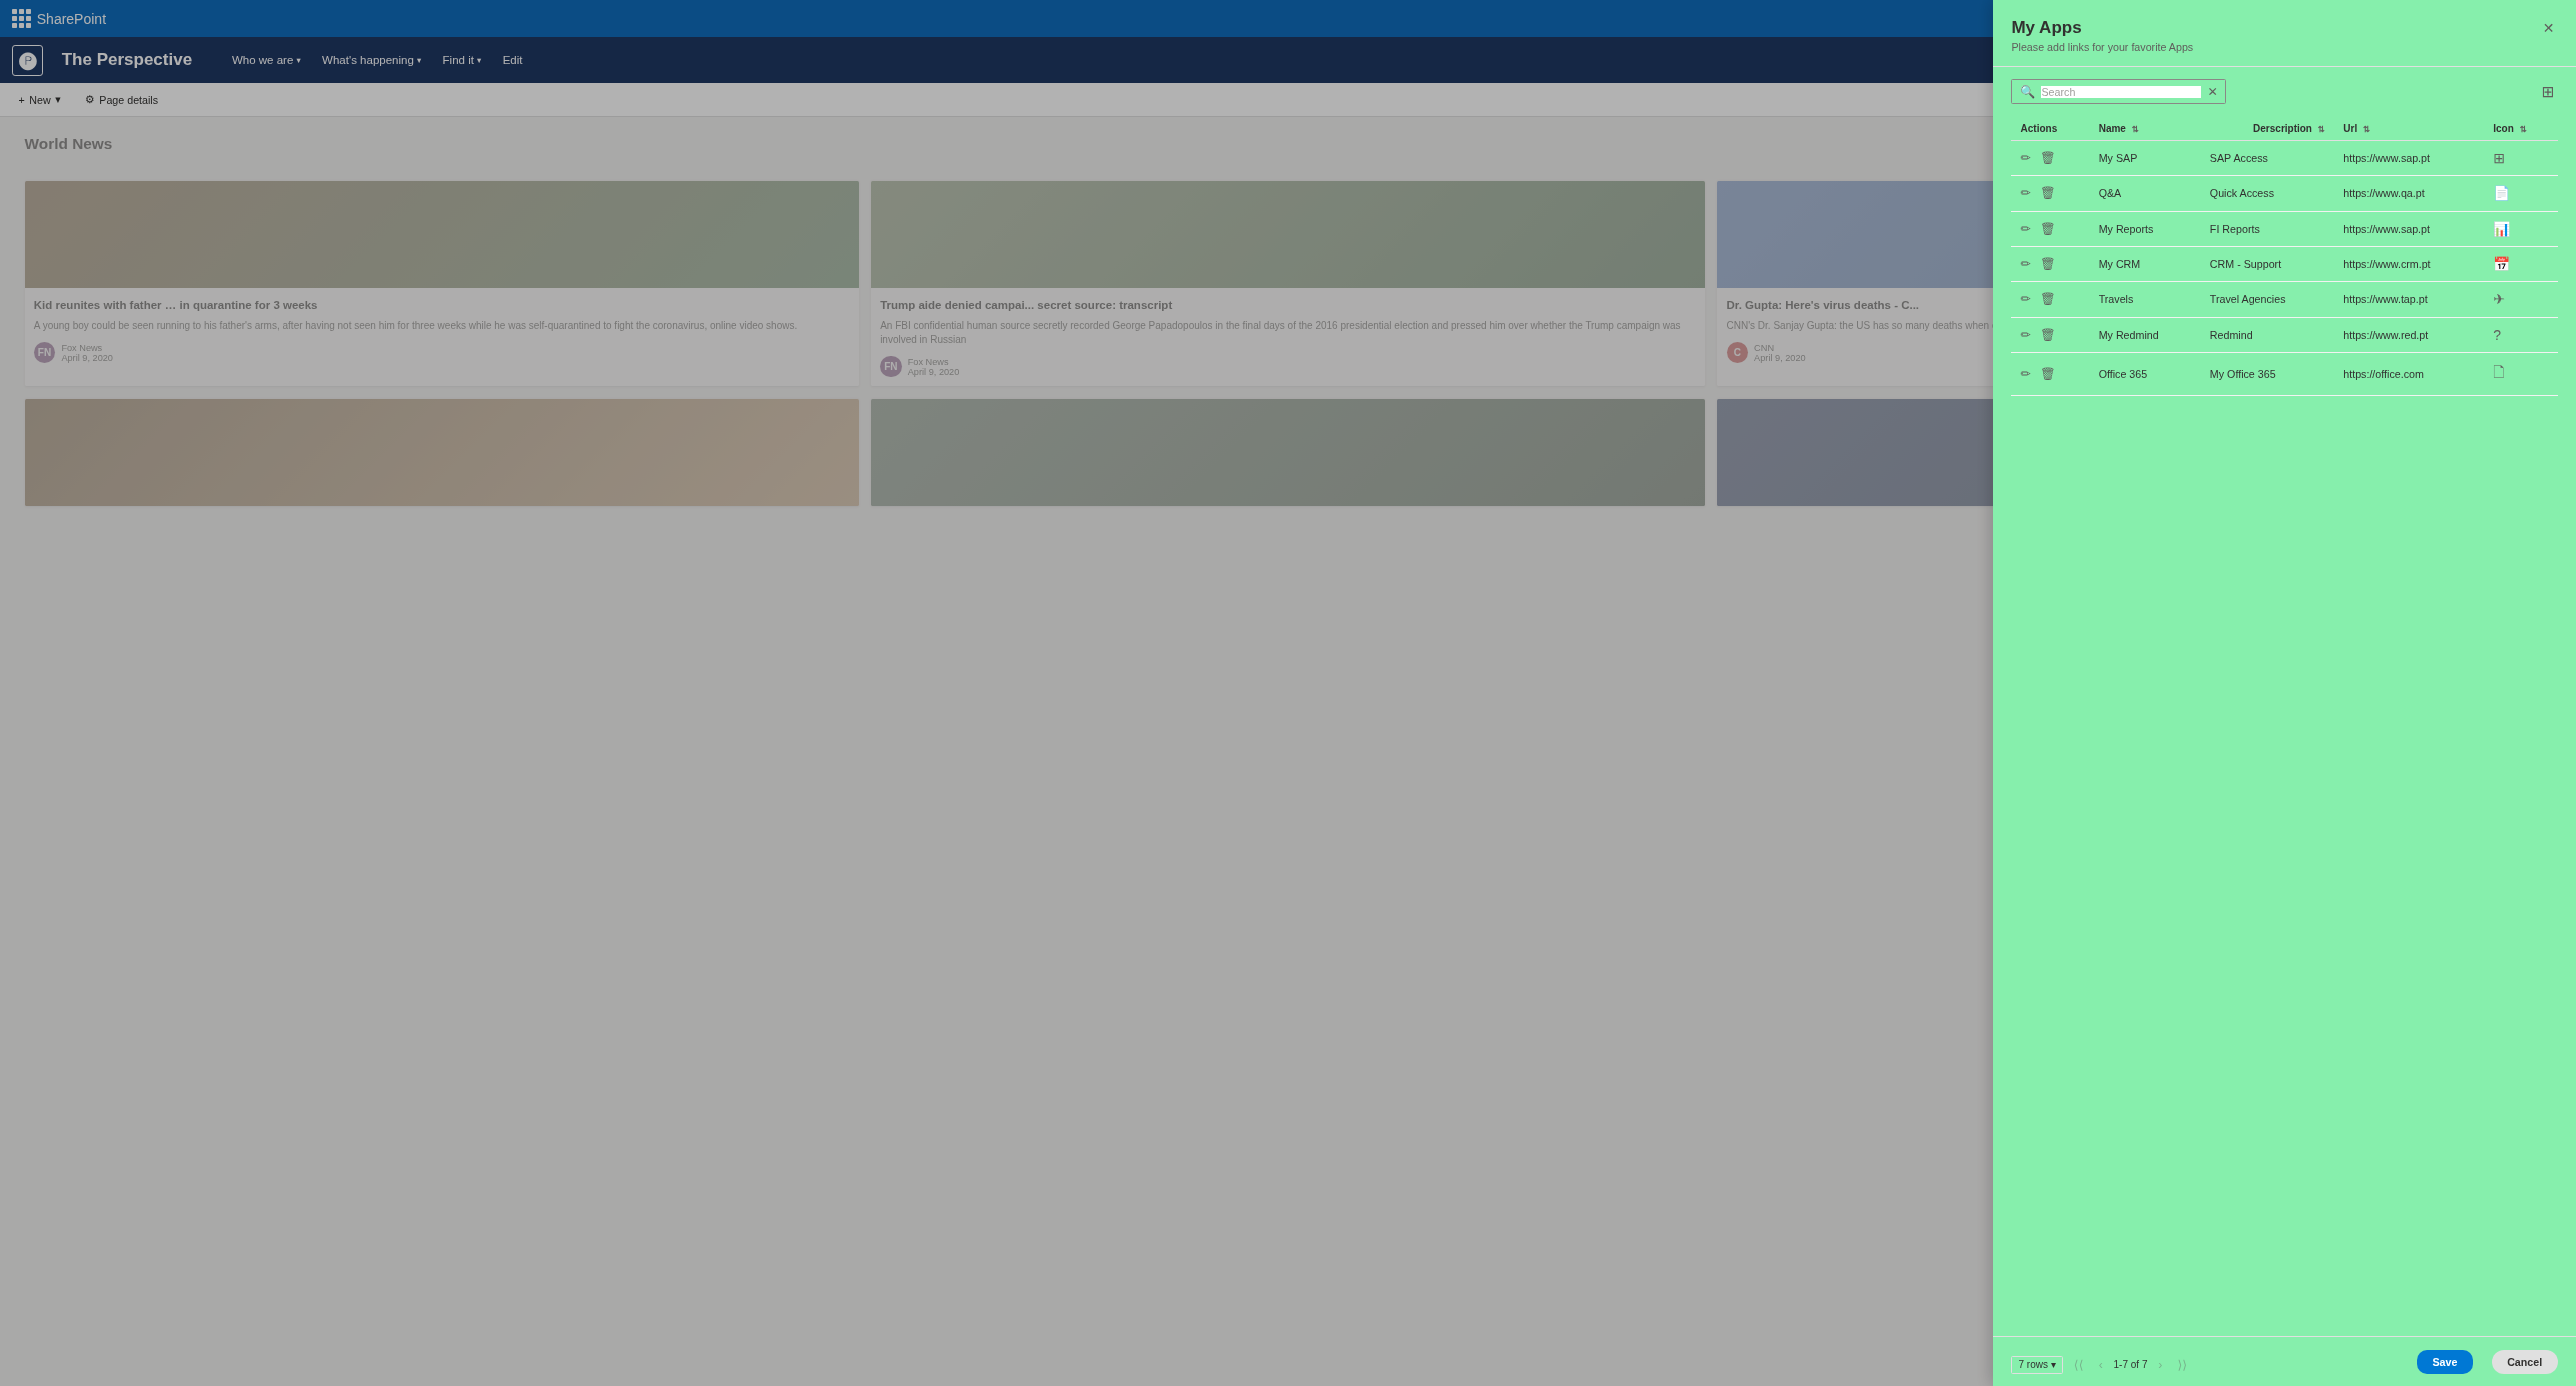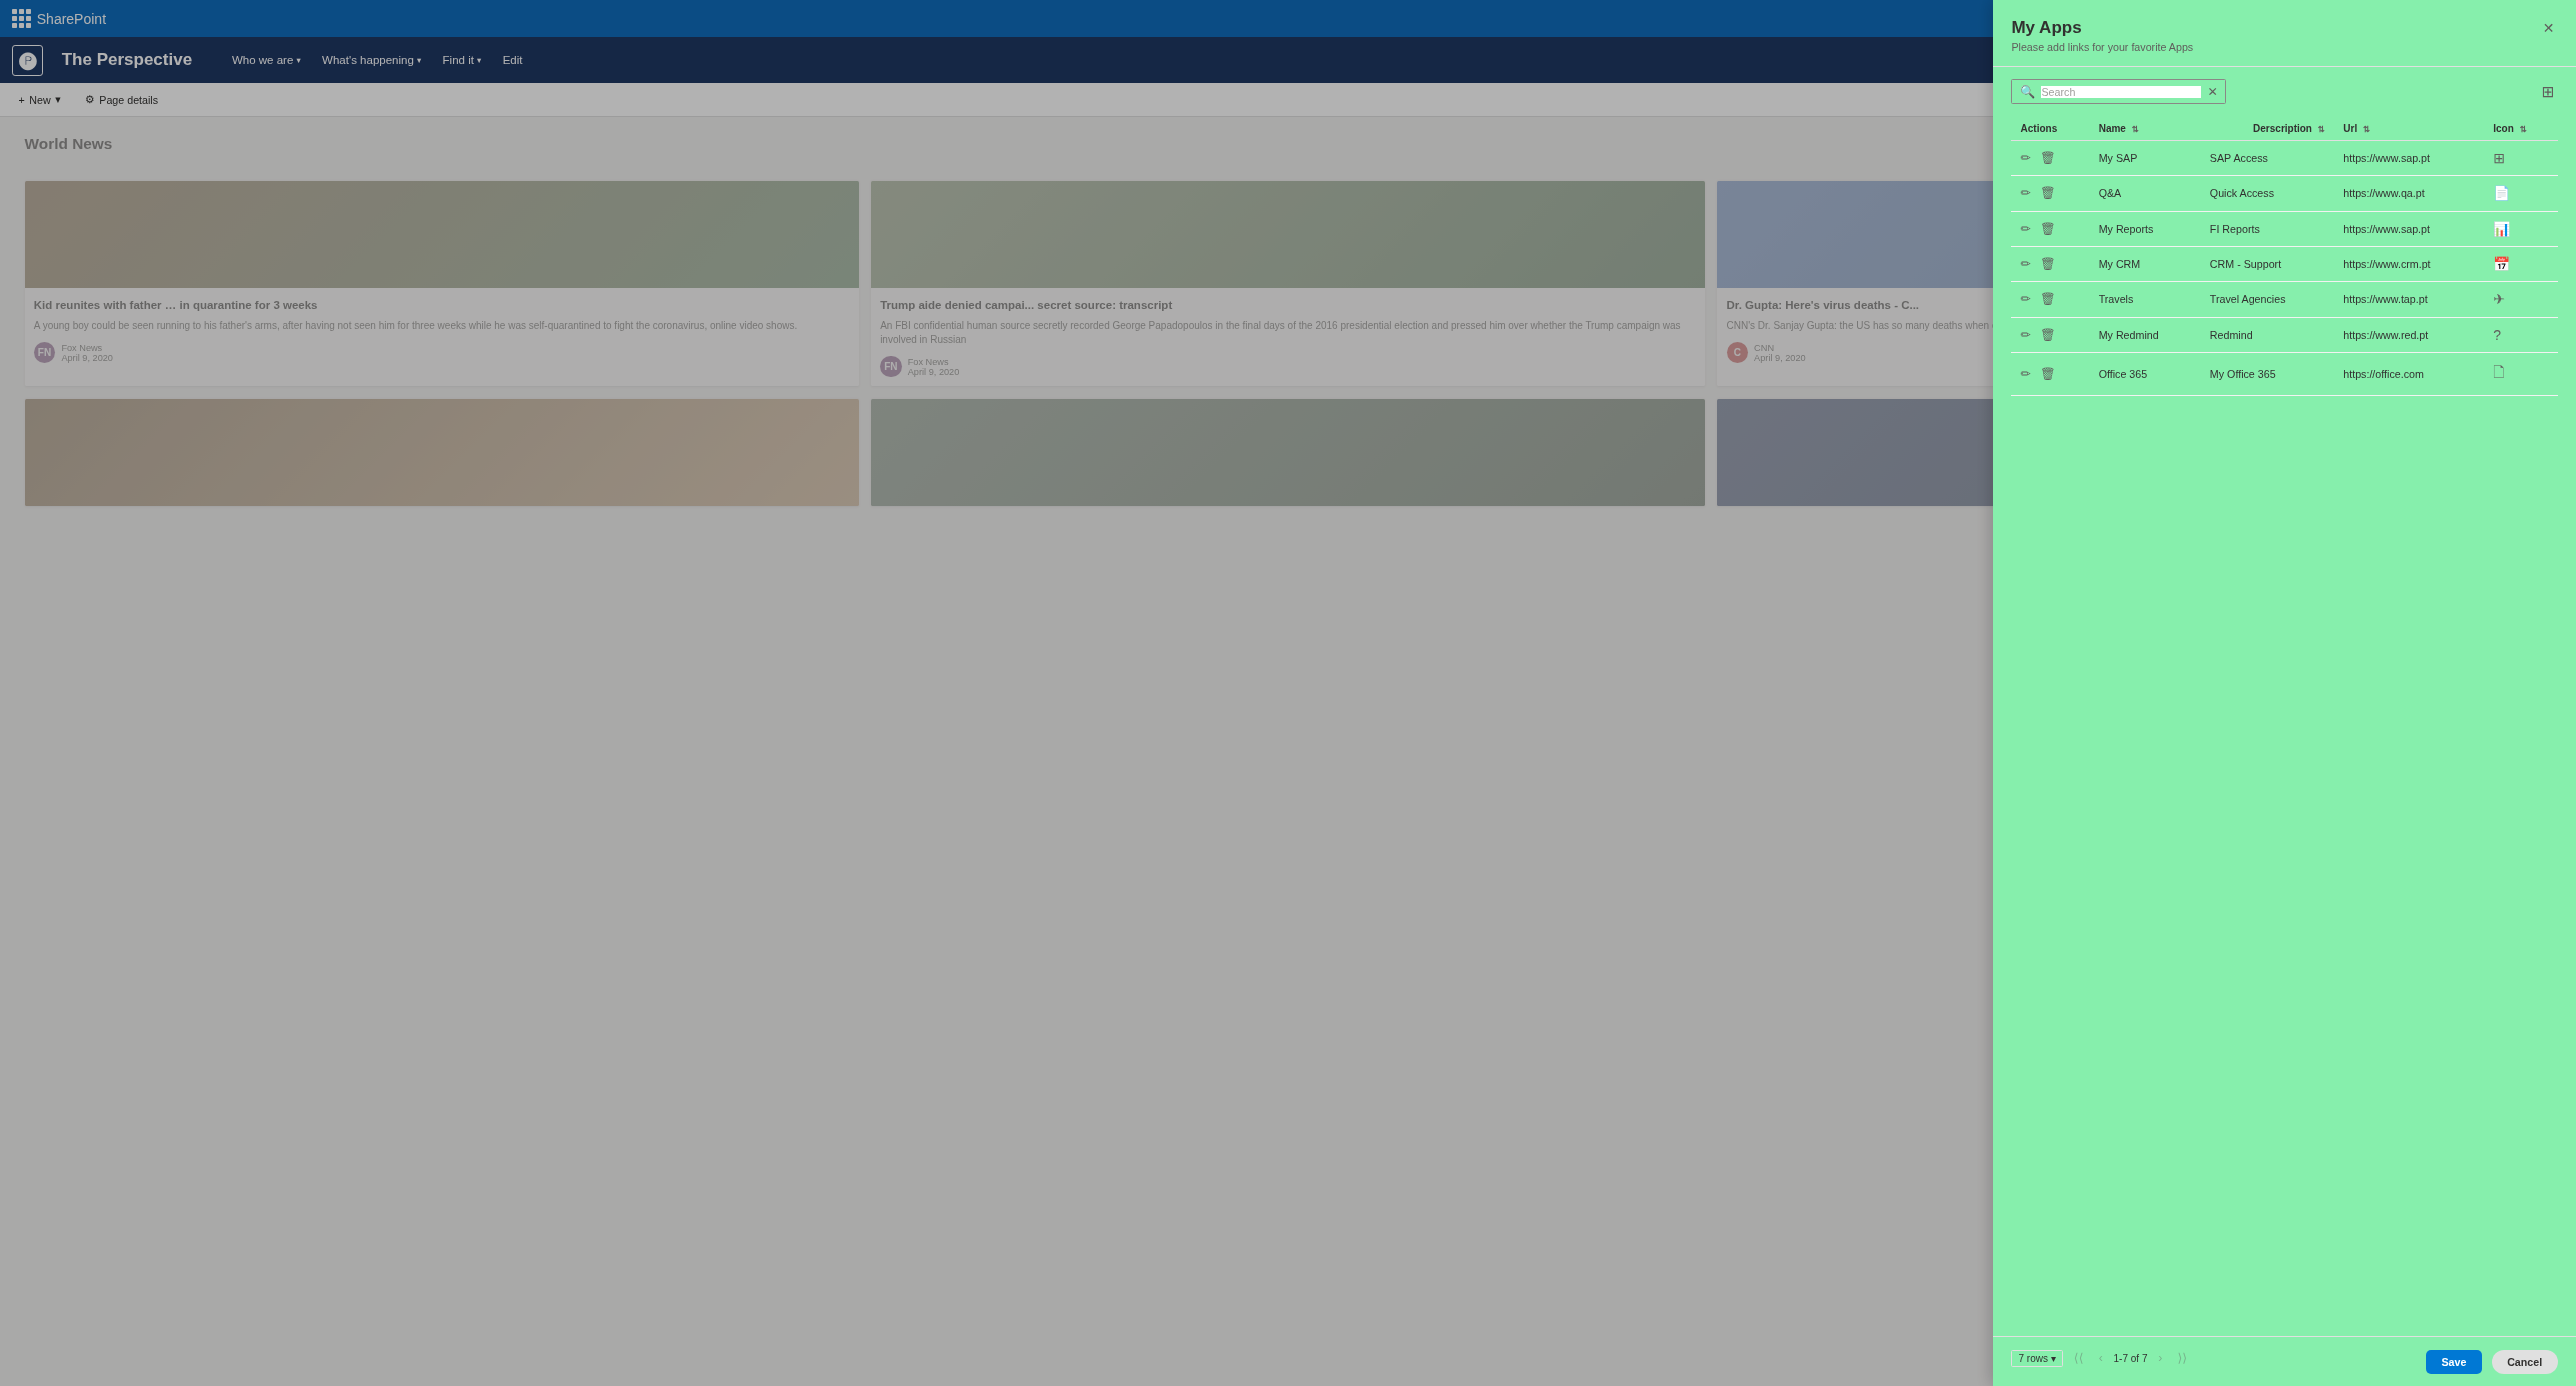--- a/index.html
+++ b/index.html
@@ -290,22 +290,22 @@
       font-size: 14px;
       color: #605e5c;
     }
 
     
     .modal-footer {
       padding: 12.3px 18.4px;
       border-top: 0.8px solid #e0e0e0;
       display: flex;
       justify-content: flex-end;
-      gap: 10px;
-      align-items: flex-start;
+      gap: 19px;
+      align-items: flex-end;
     }
     .pagination {
       display: flex;
       align-items: center;
       gap: 6.1px;
       font-size: 10px;
       color: #323130;
       margin-right: auto;
     }
     .page-select {
@@ -325,21 +325,21 @@
       padding: 1.5px 4.6px;
       border-radius: 1.5px;
     }
     .page-nav.disabled { opacity: 0.4; cursor: default; }
     .page-info { font-size: 10px; color: #323130; }
 
     .btn-save {
       background: #0078d4;
       color: white;
       border: none;
-      border-radius: 5px;
+      border-radius: 10px;
       padding: 6.1px 15.4px;
       font-size: 10.7px;
       cursor: pointer;
       font-weight: 600;
     }
     .btn-cancel {
       background: #e0e0e0;
       color: #323130;
       border: none;
       border-radius: 12px;

